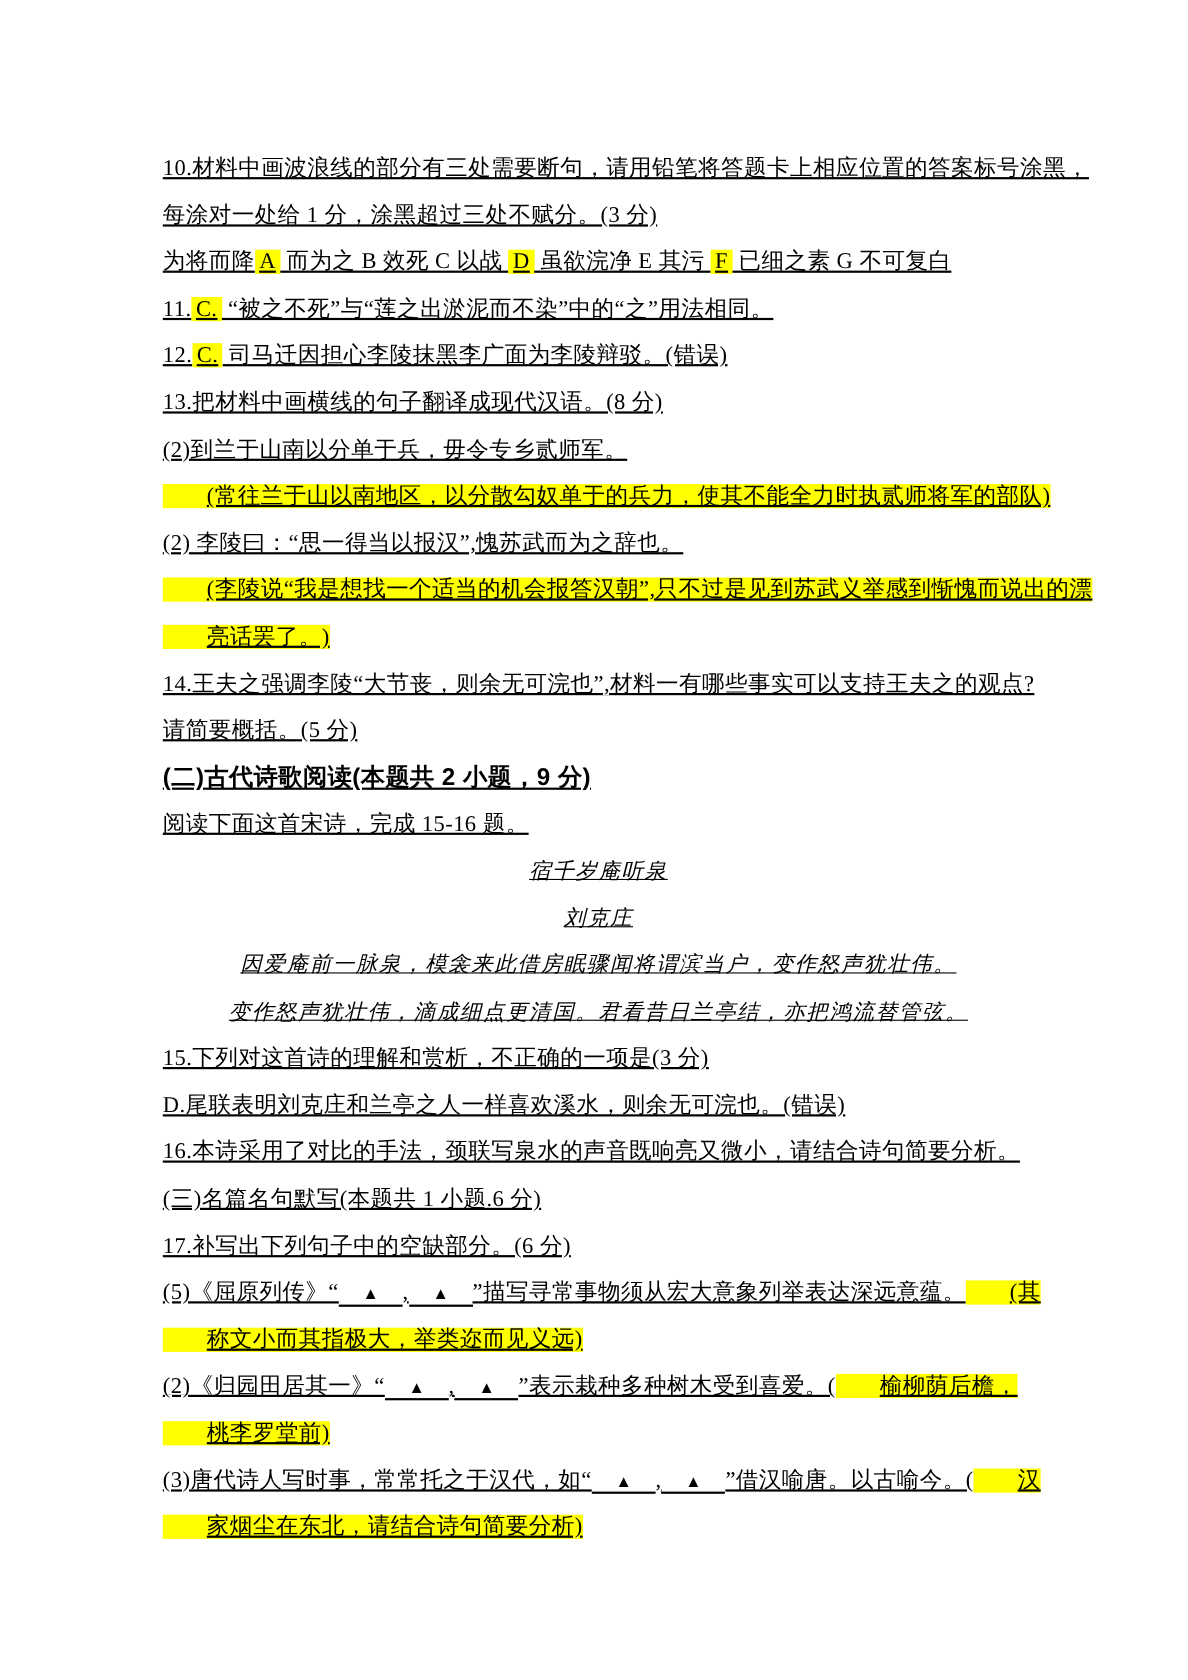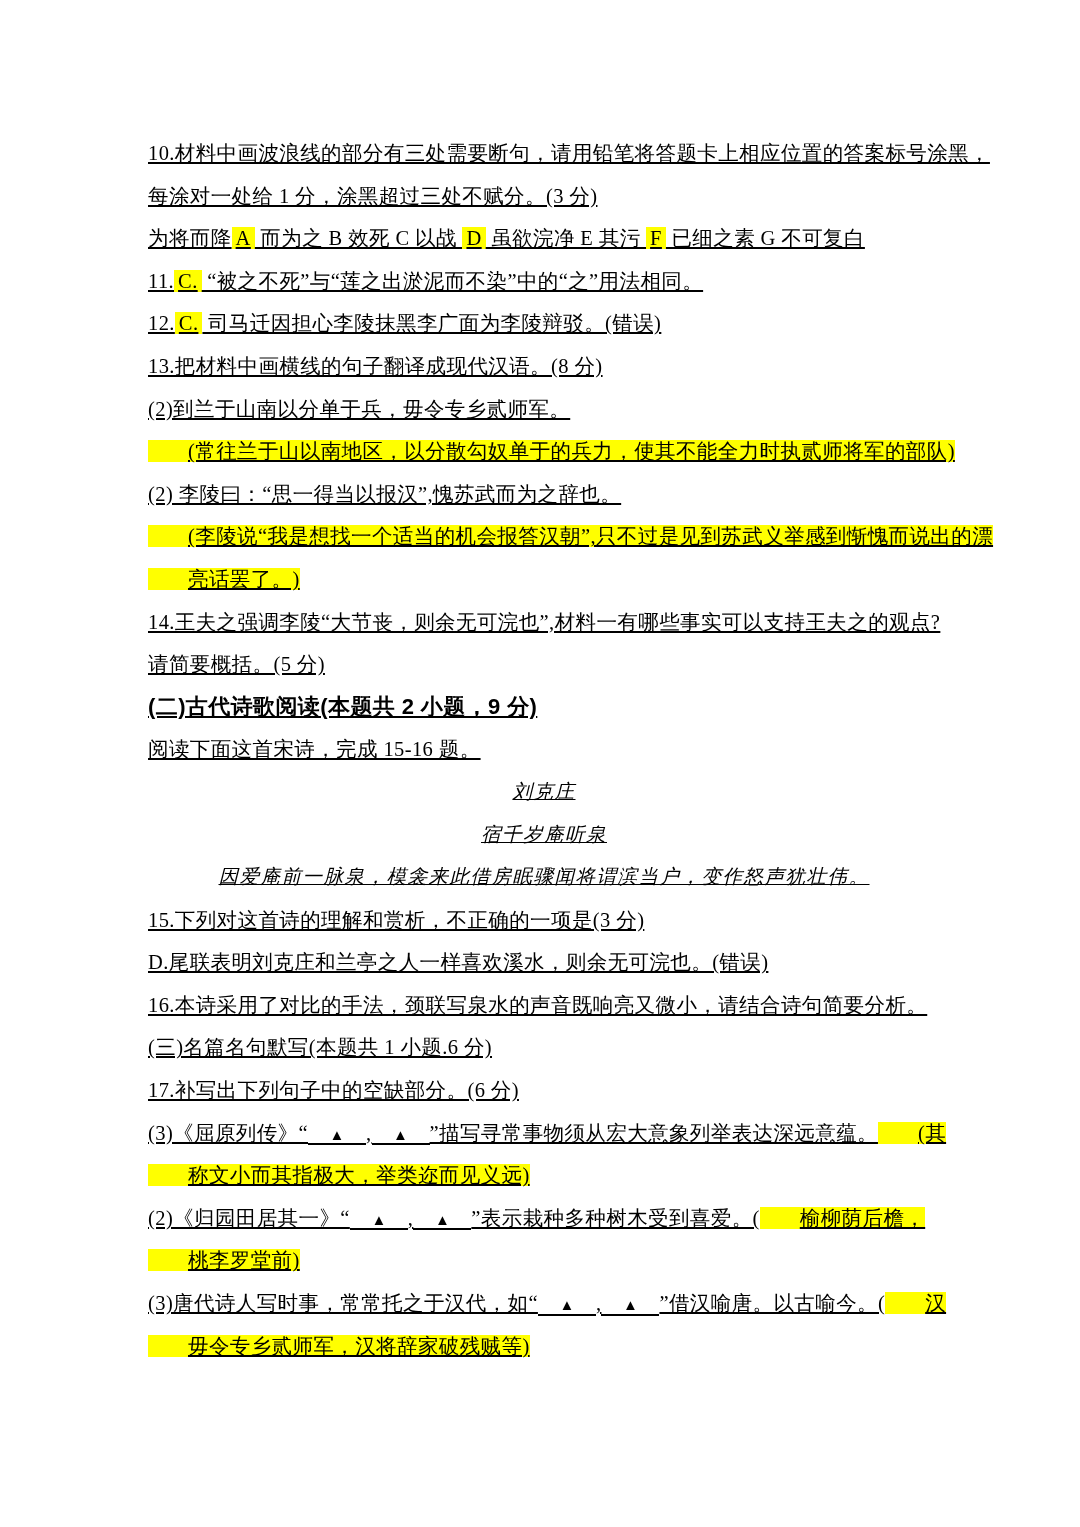--- a/index.html
+++ b/index.html
@@ -60,27 +60,28 @@
     <div class="line"><span>13.把材料中画横线的句子翻译成现代汉语。(8 分)</span></div>
     <div class="line"><span>(2)到兰于山南以分单于兵，毋令专乡贰师军。</span></div>
     <div class="line"><span class="hl">(常往兰于山以南地区，以分散勾奴单于的兵力，使其不能全力时执贰师将军的部队)</span></div>
     <div class="line"><span>(2) 李陵曰：“思一得当以报汉”,愧苏武而为之辞也。</span></div>
     <div class="line"><span class="hl">(李陵说“我是想找一个适当的机会报答汉朝”,只不过是见到苏武义举感到惭愧而说出的漂</span></div>
     <div class="line"><span class="hl">亮话罢了。)</span></div>
     <div class="line"><span>14.王夫之强调李陵“大节丧，则余无可浣也”,材料一有哪些事实可以支持王夫之的观点?</span></div>
     <div class="line"><span>请简要概括。(5 分)</span></div>
     <div class="line heading"><span>(二)古代诗歌阅读(本题共 2 小题，9 分)</span></div>
     <div class="line"><span>阅读下面这首宋诗，完成 15-16 题。</span></div>
+    <div class="line center poem"><span>宿千岁庵听泉</span></div>
     <div class="line center poem"><span>刘克庄</span></div>
-    <div class="line center poem"><span>宿千岁庵听泉</span></div>
     <div class="line center poem"><span>因爱庵前一脉泉，模衾来此借房眠骤闻将谓滨当户，变作怒声犹壮伟。</span></div>
+    <div class="line center poem"><span>变作怒声犹壮伟，滴成细点更清国。君看昔日兰亭结，亦把鸿流替管弦。</span></div>
     <div class="line"><span>15.下列对这首诗的理解和赏析，不正确的一项是(3 分)</span></div>
     <div class="line"><span>D.尾联表明刘克庄和兰亭之人一样喜欢溪水，则余无可浣也。(错误)</span></div>
     <div class="line"><span>16.本诗采用了对比的手法，颈联写泉水的声音既响亮又微小，请结合诗句简要分析。</span></div>
     <div class="line"><span>(三)名篇名句默写(本题共 1 小题.6 分)</span></div>
     <div class="line"><span>17.补写出下列句子中的空缺部分。(6 分)</span></div>
-    <div class="line"><span>(3)《屈原列传》“</span><span class="blank">▲</span><span>,</span><span class="blank">▲</span><span>”描写寻常事物须从宏大意象列举表达深远意蕴。</span><span class="hl">(其</span></div>
+    <div class="line"><span>(5)《屈原列传》“</span><span class="blank">▲</span><span>,</span><span class="blank">▲</span><span>”描写寻常事物须从宏大意象列举表达深远意蕴。</span><span class="hl">(其</span></div>
     <div class="line"><span class="hl">称文小而其指极大，举类迩而见义远)</span></div>
     <div class="line"><span>(2)《归园田居其一》“</span><span class="blank">▲</span><span>,</span><span class="blank">▲</span><span>”表示栽种多种树木受到喜爱。(</span><span class="hl">榆柳荫后檐，</span></div>
     <div class="line"><span class="hl">桃李罗堂前)</span></div>
     <div class="line"><span>(3)唐代诗人写时事，常常托之于汉代，如“</span><span class="blank">▲</span><span>,</span><span class="blank">▲</span><span>”借汉喻唐。以古喻今。(</span><span class="hl">汉</span></div>
-    <div class="line"><span class="hl">毋令专乡贰师军，汉将辞家破残贼等)</span></div>
+    <div class="line"><span class="hl">家烟尘在东北，请结合诗句简要分析)</span></div>
   </div>
 
 </body></html>

